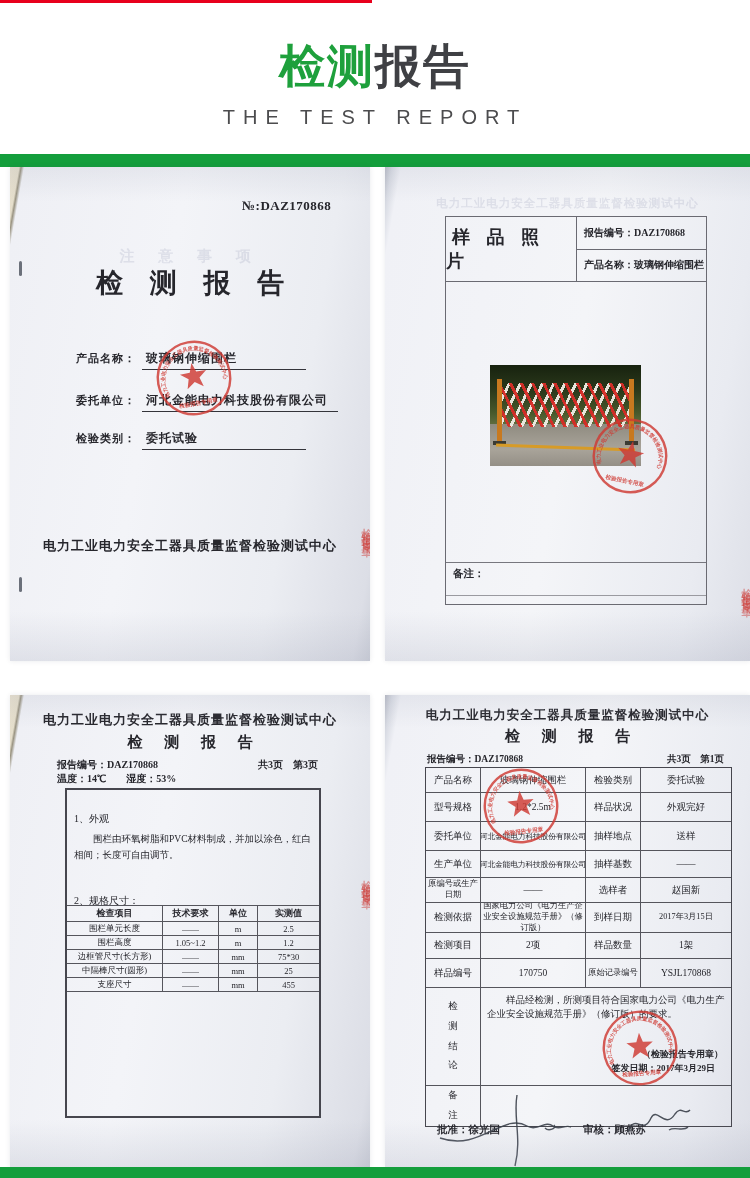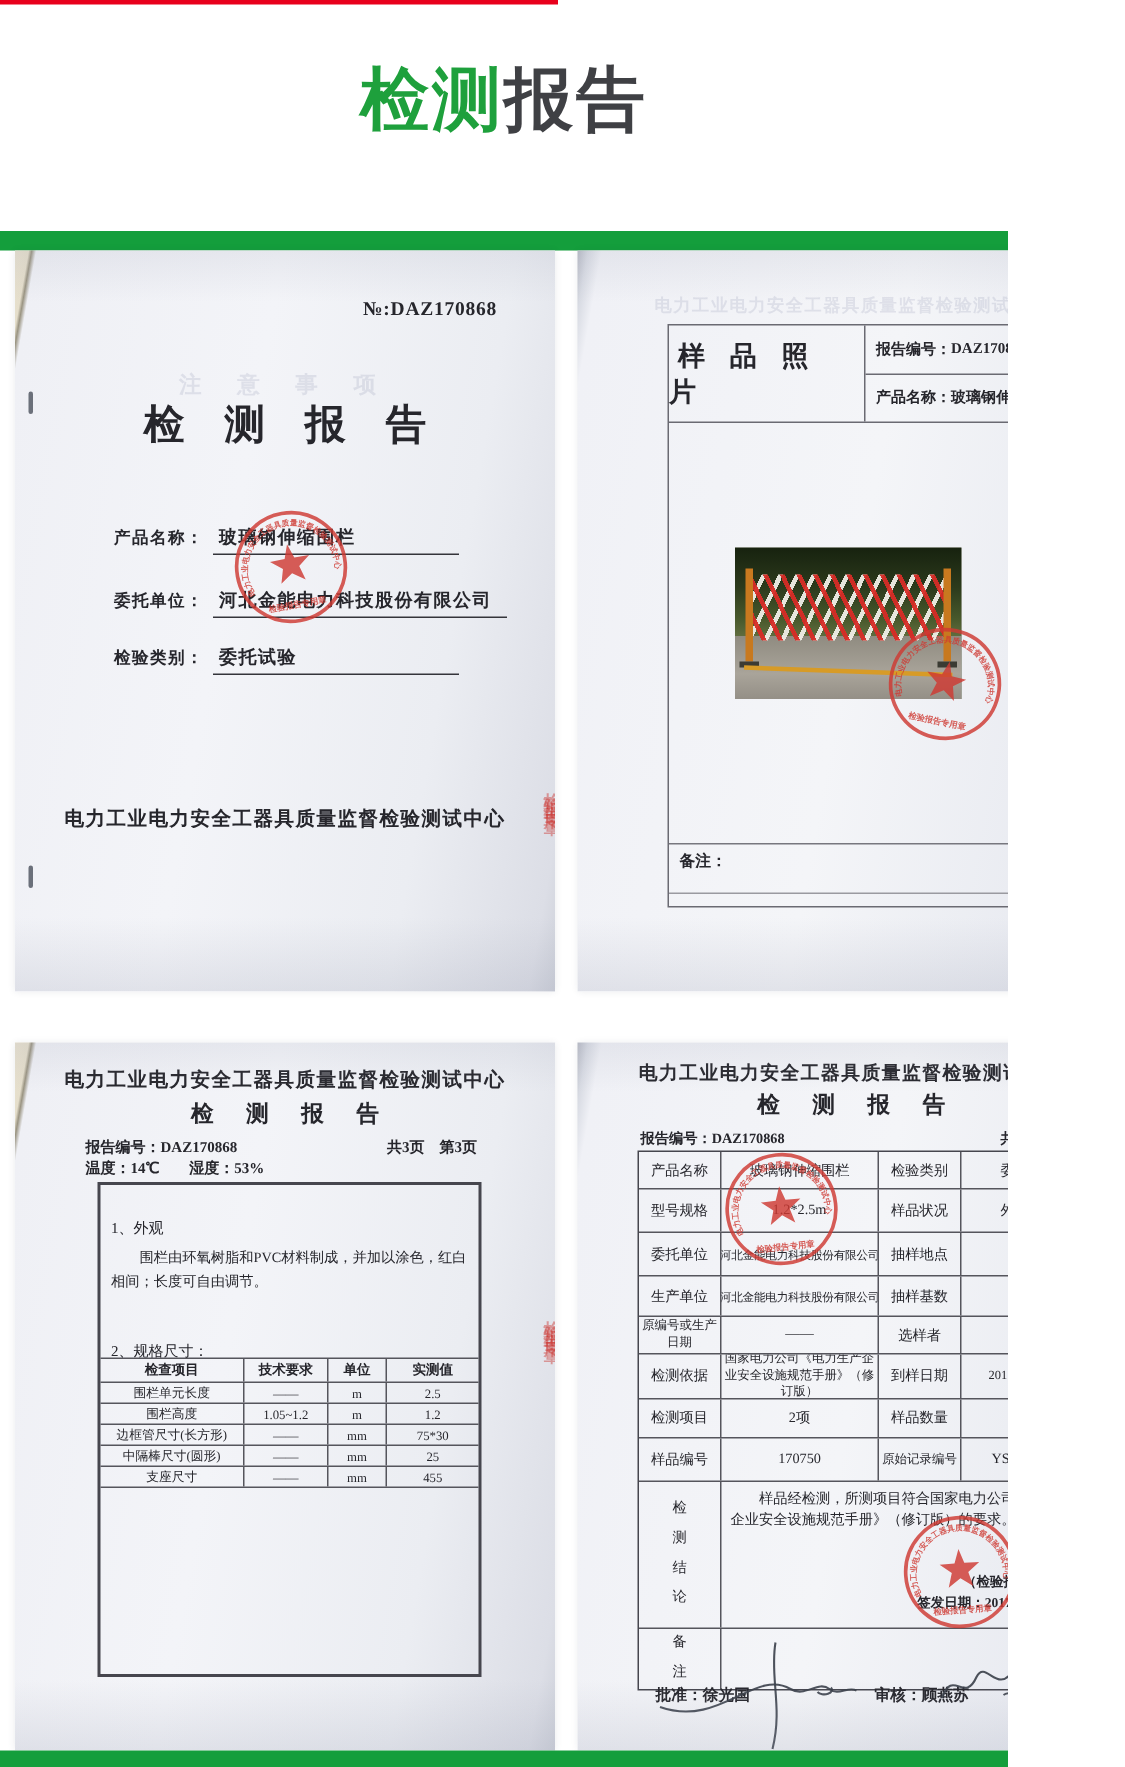--- a/index.html
+++ b/index.html
@@ -1,16 +1,16 @@
 <!DOCTYPE html>
 <html><head>
 <meta charset="utf-8">
 <style>
   html,body{margin:0;padding:0;background:#fff;}
-  .page{position:relative;width:672px;height:1178px;background:#ffffff;overflow:hidden;
+  .page{position:relative;width:750px;height:1178px;background:#ffffff;overflow:hidden;
         font-family:"Liberation Serif",serif;color:#26262c;}
 
   
   .top-red{position:absolute;left:0;top:0;width:372px;height:3px;background:#e8001c;}
   .main-title{position:absolute;top:36px;left:0;width:100%;text-align:center;
               font-family:"Liberation Sans",sans-serif;font-weight:bold;font-size:46px;letter-spacing:2px;}
   .t-green{color:#1ea03c;}
   .t-dark{color:#3f4044;}
   .subtitle{position:absolute;top:106px;left:0;width:100%;text-align:center;
             font-family:"Liberation Sans",sans-serif;font-size:20px;letter-spacing:8px;color:#4c4c4e;}
@@ -137,20 +137,21 @@
   .sig-svg path{stroke:#3a3f49;stroke-width:1.4;fill:none;opacity:.9;}
 </style>
 </head>
 <body>
 
 <div class="page">
 
   <div class="top-red"></div>
 
   <div class="main-title"><span class="t-green">检测</span><span class="t-dark">报告</span></div>
+  <div class="subtitle">THE TEST REPORT</div>
 
   <div class="green-bar gb-top"></div>
 
   <section class="doc doc-left doc1">
     <div class="staple st1"></div>
     <div class="staple st2"></div>
     <div class="ghost g1">注 意 事 项</div>
     <div class="d1-no">№:DAZ170868</div>
     <div class="d1-title">检 测 报 告</div>
 

